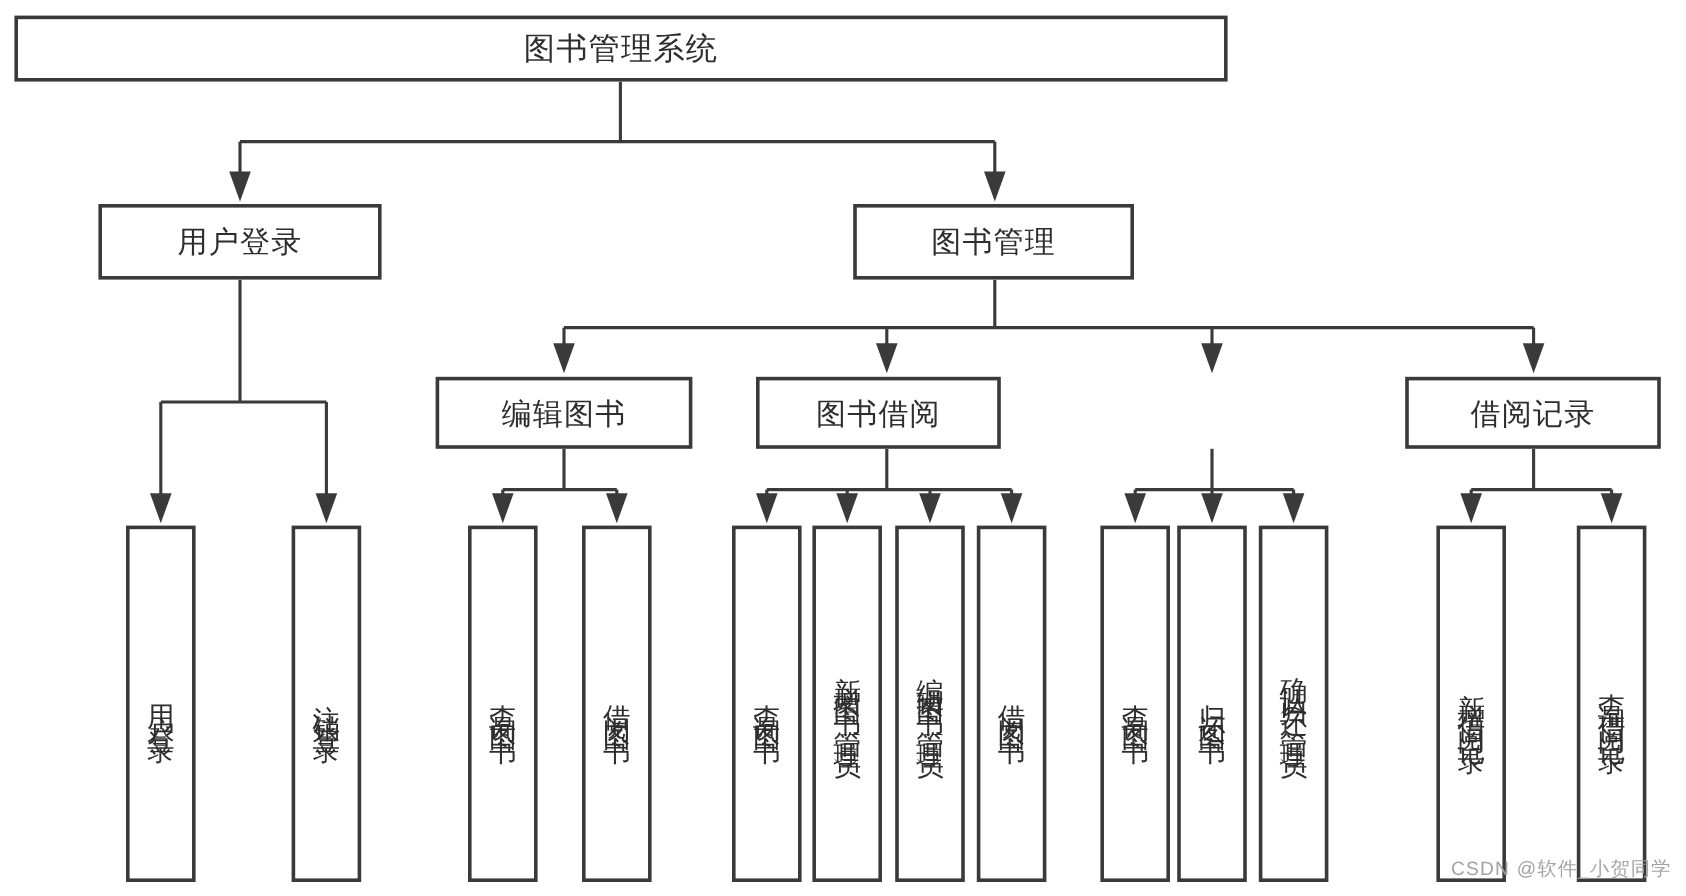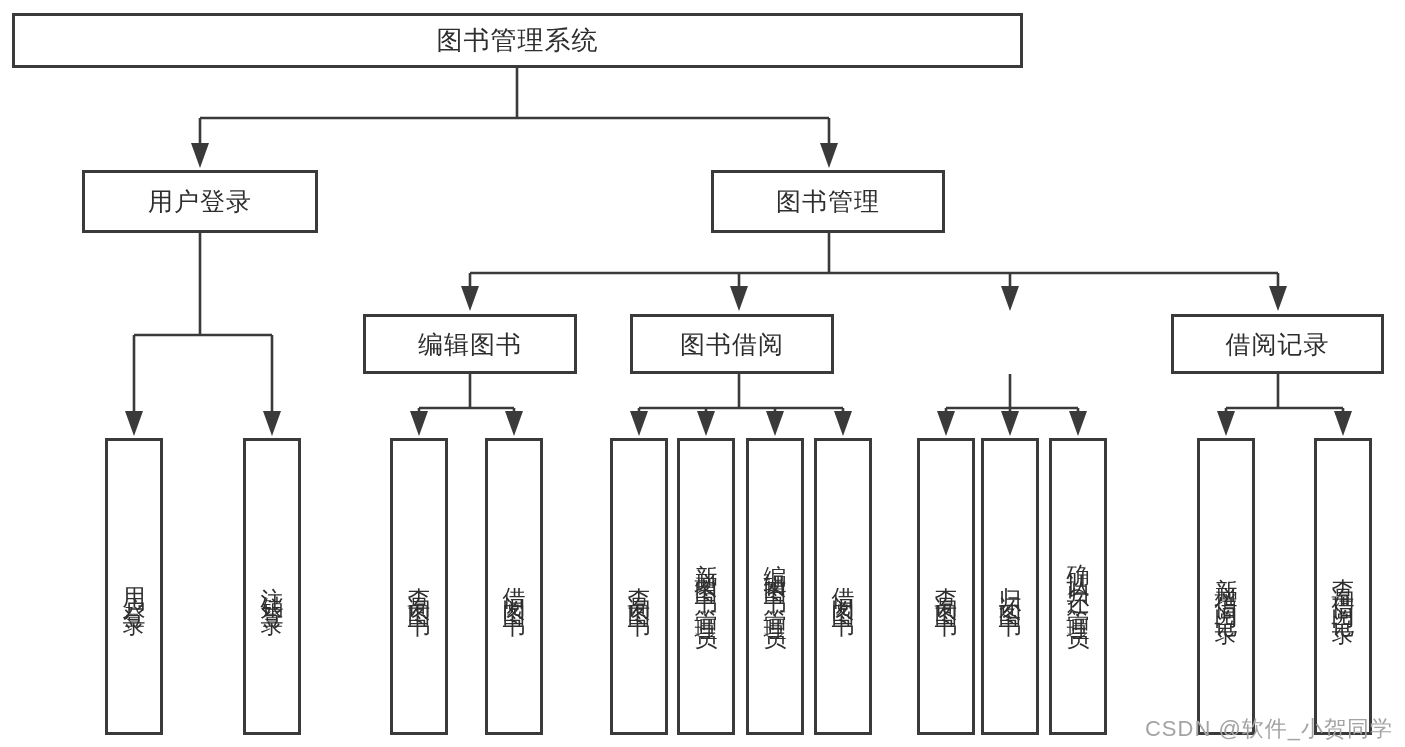--- a/index.html
+++ b/index.html
@@ -45,21 +45,21 @@
   .n-f3{left:390px;}  .n-f4{left:485px;}
   .n-f5{left:610px;}  .n-f6{left:677px;}
   .n-f7{left:746px;}  .n-f8{left:814px;}
   .n-f9{left:917px;}  .n-f10{left:981px;}
   .n-f11{left:1049px;}.n-f12{left:1197px;}
   .n-f13{left:1314px;}
   .watermark{
     position:absolute;
     right:12px;
     top:714px;
-    font-size:22px;
+    font-size:16px;
     color:var(--wm);
     letter-spacing:1px;
     white-space:nowrap;
   }
 </style>
 </head>
 <body>
 
 <div class="diagram">
 

